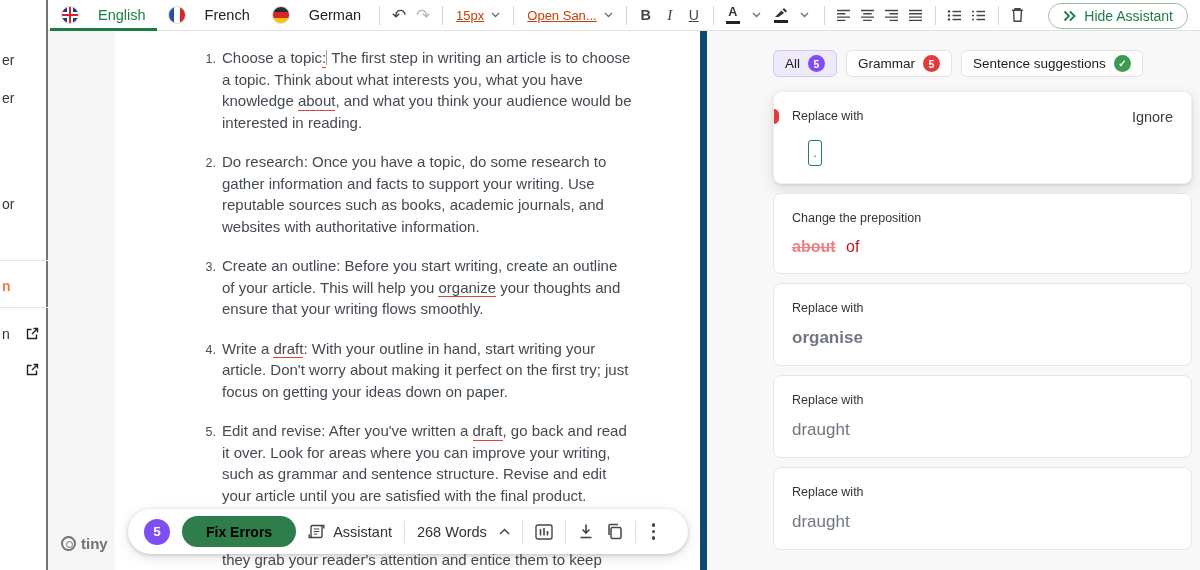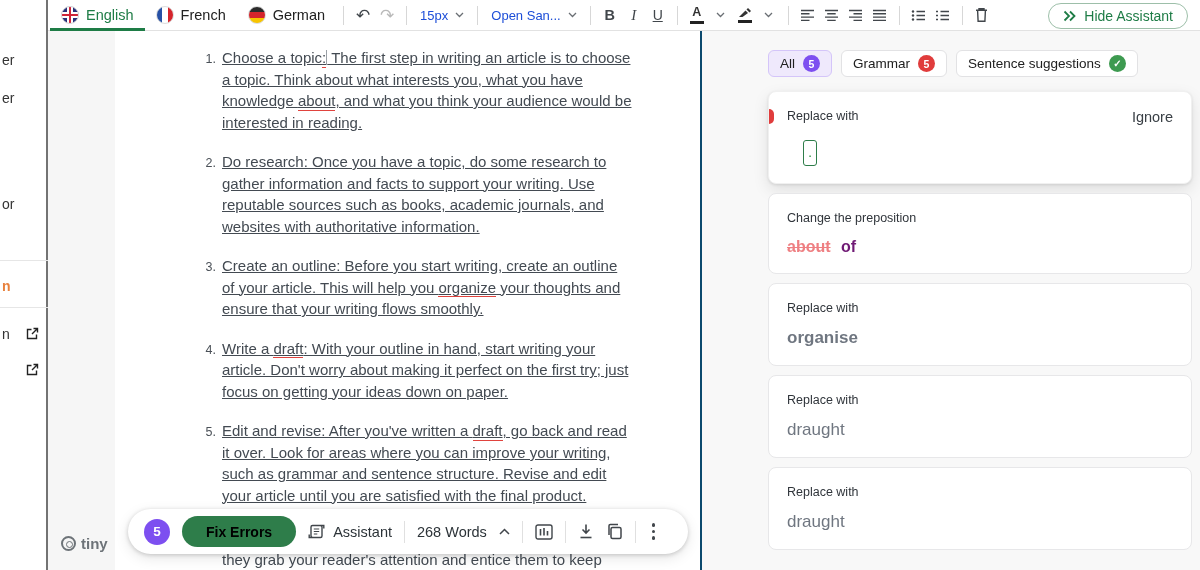--- a/index.html
+++ b/index.html
@@ -10,57 +10,57 @@
   #left-strip { position:absolute; left:0; top:0; width:48px; height:570px;
     background:#fff; border-right:2px solid #737373; z-index:4; }
   #left-strip .frag { position:absolute; left:2px; font-size:14px; color:#333; white-space:nowrap; }
   #left-strip .frag.orange { color:#e8813d; font-weight:bold; }
   #left-strip .divider { position:absolute; left:0; width:48px; border-top:1px solid #e6e6e6; }
   #left-strip .ext { position:absolute; left:26px; width:13px; height:13px; }
 
   
   #topbar { position:absolute; left:48px; top:0; right:0; height:31px; background:#fff;
     border-bottom:1px solid #e2e2e2; display:flex; align-items:center; padding-left:2px; z-index:6; }
-  .tab { position:relative; height:31px; display:flex; align-items:center; gap:7px;
+  .tab { position:relative; height:31px; display:flex; align-items:center; gap:19px;
     padding:0 11px; font-size:14.5px; color:#222; cursor:pointer; }
   .tab.active { color:#1e7c46; }
   .tab.active::after { content:""; position:absolute; left:0; right:0; bottom:0; height:3px; background:#1e7c46; }
   .flag { width:18px; height:18px; border-radius:50%; border:1px solid #ddd; flex:0 0 auto; }
   .flag.uk { background:
       linear-gradient(to bottom, transparent 41%, #cf2438 41%, #cf2438 59%, transparent 59%),
       linear-gradient(to right, transparent 41%, #cf2438 41%, #cf2438 59%, transparent 59%),
       linear-gradient(to bottom, transparent 32%, #fff 32%, #fff 68%, transparent 68%),
       linear-gradient(to right, transparent 32%, #fff 32%, #fff 68%, transparent 68%),
       #29337a; }
   .flag.de { background:linear-gradient(to bottom, #2b2b2b 34%, #d5242b 34%, #d5242b 67%, #f8c500 67%); }
   .flag.fr { background:linear-gradient(to right, #2650a5 34%, #fff 34%, #fff 67%, #d5242b 67%); }
   .tsep { width:1px; height:19px; background:#d7d7d7; margin:0 7px; }
   .tbtn { display:flex; align-items:center; justify-content:center; min-width:24px; height:26px;
     padding:0 3px; color:#41464b; cursor:pointer; border-radius:3px; }
   .tbtn.disabled { color:#b9b9b9; }
   .undo-glyph { font-size:17px; line-height:1; }
-  .tselect { display:flex; align-items:center; gap:7px; font-size:13px; color:#1d4ed8;
-    padding:0 6px; height:26px; cursor:pointer; }
+  .tselect { display:flex; align-items:center; gap:7px; font-size:13px; color:#c2410c;
+    padding:0 6px; height:26px; cursor:pointer;text-decoration:underline; }
   .b-glyph { font-weight:bold; font-size:14.5px; }
   .i-glyph { font-style:italic; font-family:"Liberation Serif", serif; font-size:15px; }
   .u-glyph { text-decoration:underline; font-size:14px; }
   .colorbtn { display:flex; flex-direction:column; align-items:center; justify-content:center; gap:2px; }
   .colorbtn .letter { font-size:12.5px; font-weight:bold; line-height:1; color:#333; }
   .colorbtn .bar { width:14px; height:3px; background:#222; }
   #hide-assistant { position:absolute; right:12px; top:3px; height:26px; display:flex; align-items:center;
     gap:8px; padding:0 14px; border:1px solid #9dbfa9; border-radius:14px; background:#fff;
     color:#1e7c46; font-size:14px; cursor:pointer; }
 
   
   #editor-bg { position:absolute; left:48px; top:31px; width:652px; bottom:0; background:#f6f6f6; z-index:0; }
   #page { position:absolute; left:67px; top:0; width:585px; height:539px; background:#fff; }
   #content { padding:16px 0 0 81px; color:#434a52; font-size:15px; line-height:21.5px; }
   .li { display:flex; margin-bottom:18px; }
   .li .num { width:20px; margin-right:6px; text-align:right; font-size:12.5px; color:#4a5057; padding-top:2px; flex:0 0 auto; }
-  .li .txt { max-width:410px;text-decoration:underline; }
+  .li .txt { max-width:410px; }
   .err { border-bottom:1.5px solid #e0433e; padding-bottom:0.5px; }
   .cursor { display:inline-block; width:1px; height:15px; background:#9aa0a6; vertical-align:-2px; }
   #overflow-line { position:absolute; left:222px; top:551px; font-size:15px; color:#434a52; z-index:1; white-space:nowrap; }
 
   
   #fab { position:absolute; left:128px; top:509px; width:560px; height:45px; background:#fff;
     border-radius:23px; box-shadow:0 1px 4px rgba(0,0,0,.18), 0 4px 14px rgba(0,0,0,.10);
     display:flex; align-items:center; padding:0 16px; gap:12px; z-index:5; }
   #error-badge { width:26px; height:26px; border-radius:50%; background:#7d4ff0; color:#fff;
     font-size:13.5px; font-weight:bold; display:flex; align-items:center; justify-content:center; }
@@ -74,21 +74,21 @@
 
   
   #brand { position:absolute; left:61px; top:535px; display:flex; align-items:center; gap:5px;
     color:#6d7378; font-size:15px; font-weight:bold; z-index:2; }
   #brand .mark { width:15px; height:15px; border:2px solid #6d7378; border-radius:50%; position:relative; }
   #brand .mark::after { content:""; position:absolute; left:3px; top:3px; width:5px; height:5px;
     border:1.5px solid #6d7378; border-radius:50%; }
 
   
   #panel { position:absolute; left:700px; top:31px; right:0; bottom:0; background:#f8f8f8;
-    border-left:2px solid #0c4a6e; z-index:3; }
+    border-left:7px solid #0c4a6e; z-index:3; }
   #chips { display:flex; gap:9px; margin:19px 8px 0 66px; }
   .chip { height:27px; display:flex; align-items:center; gap:8px; padding:0 11px; border-radius:6px;
     background:#fff; border:1px solid #e2e2e4; font-size:13.5px; color:#202020; cursor:pointer; }
   .chip.selected { background:#efe9fc; border-color:#d4c5f9; }
   .badge { width:17px; height:17px; border-radius:50%; color:#fff; font-size:10.5px; font-weight:bold;
     display:flex; align-items:center; justify-content:center; }
   .badge.purple { background:#7d4ff0; }
   .badge.red { background:#e03c3c; }
   .badge.green { background:#3d9a50; font-size:10px; }
   #cards { margin:14px 8px 0 66px; display:flex; flex-direction:column; gap:9px; }
@@ -101,21 +101,21 @@
   .card-head { display:flex; justify-content:space-between; align-items:flex-start; }
   .card-label { font-size:12.5px; color:#30353b; }
   .ignore { display:none; font-size:14.5px; color:#3a4046; }
   .card.active .ignore { display:block; }
   .card-body { margin-top:13px; }
   .sug-boxed { display:inline-block; margin-left:16px; margin-top:2px; min-width:14px; height:26px;
     border:1px solid #2e7d4a; border-radius:3px; text-align:center; font-size:15px; color:#3d9a50;
     line-height:22px; padding:0 3px; }
   .sug-plain { font-size:17px; color:#6f7680; }
   .removed { font-size:16px; font-weight:bold; color:#ee7f82; text-decoration:line-through; margin-right:6px; }
-  .added { font-size:16px; font-weight:bold; color:#701a75; }
+  .added { font-size:16px; font-weight:normal; color:#b91c1c; }
 
   svg { display:block; }
 </style>
 </head>
 <body>
 
 <div id="left-strip">
   <span class="frag" style="top:52px">er</span>
   <span class="frag" style="top:90px">er</span>
   <span class="frag" style="top:196px">or</span>

